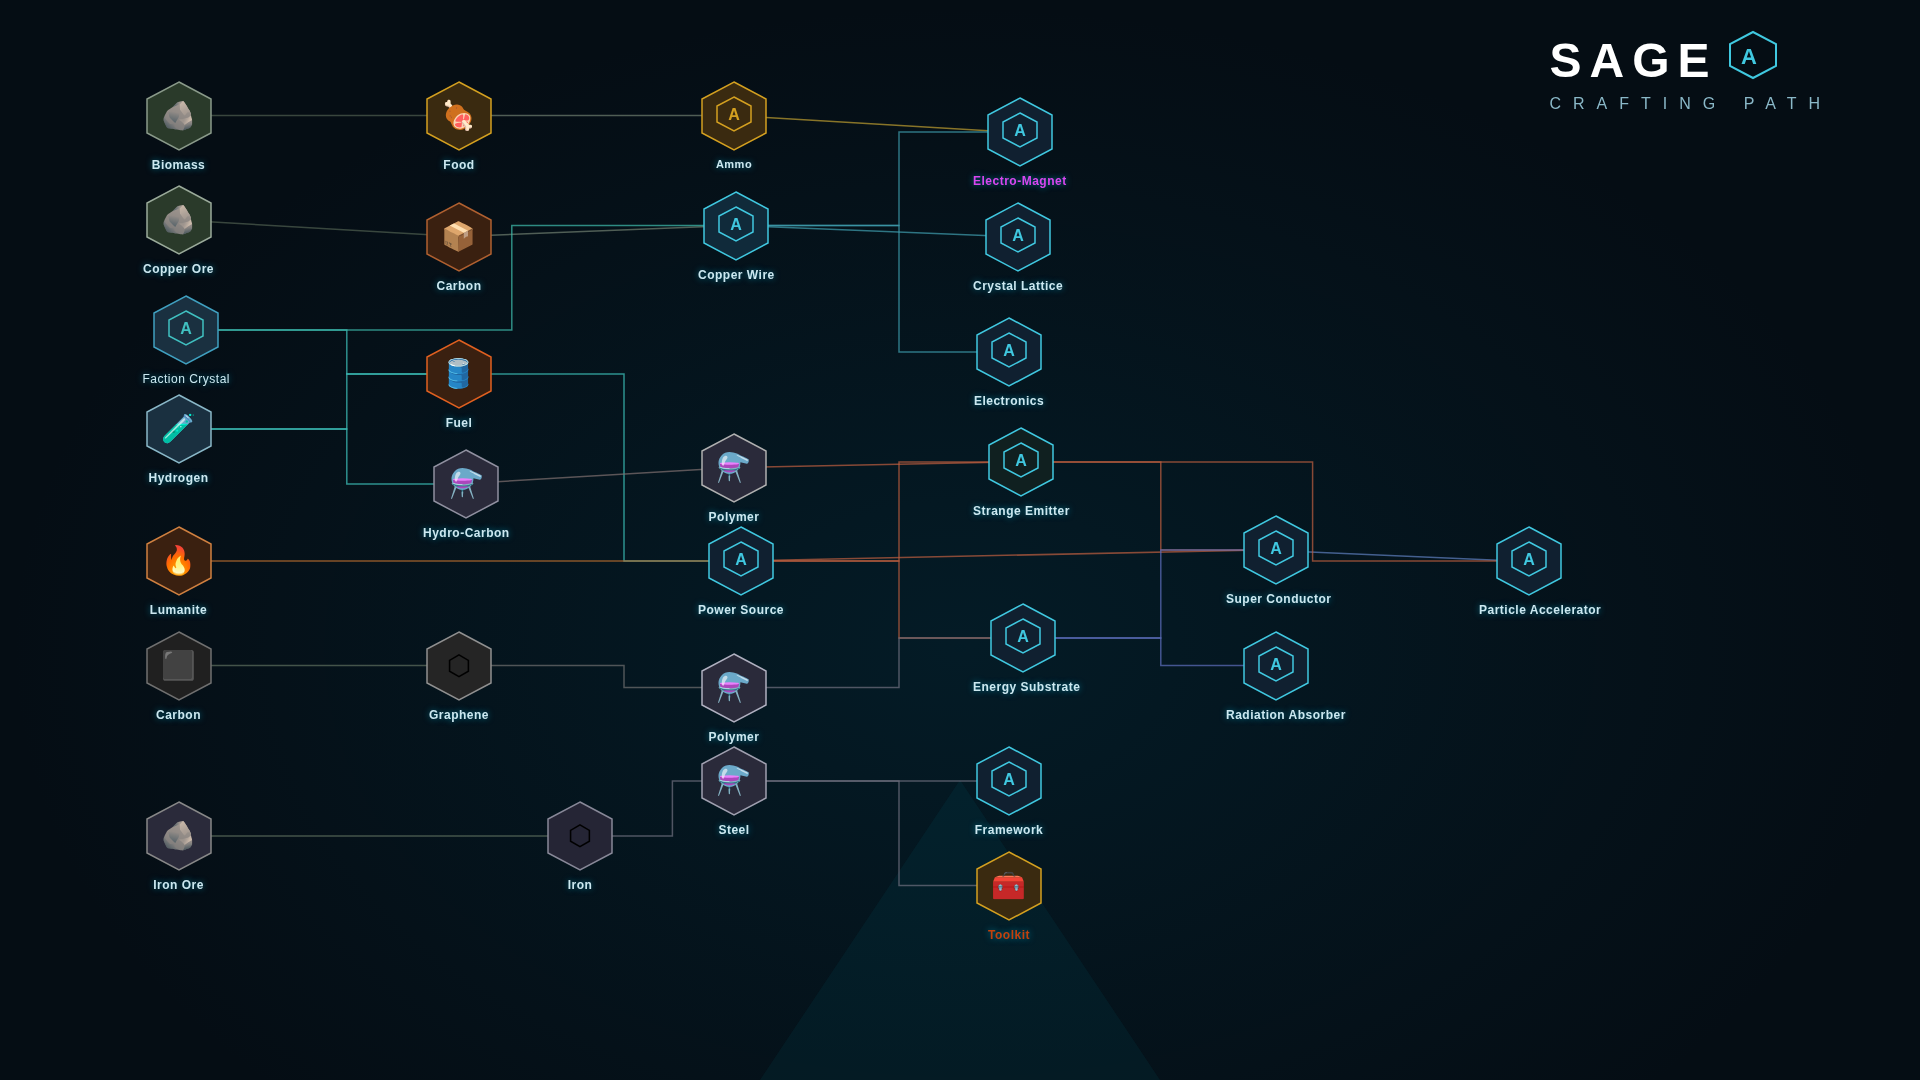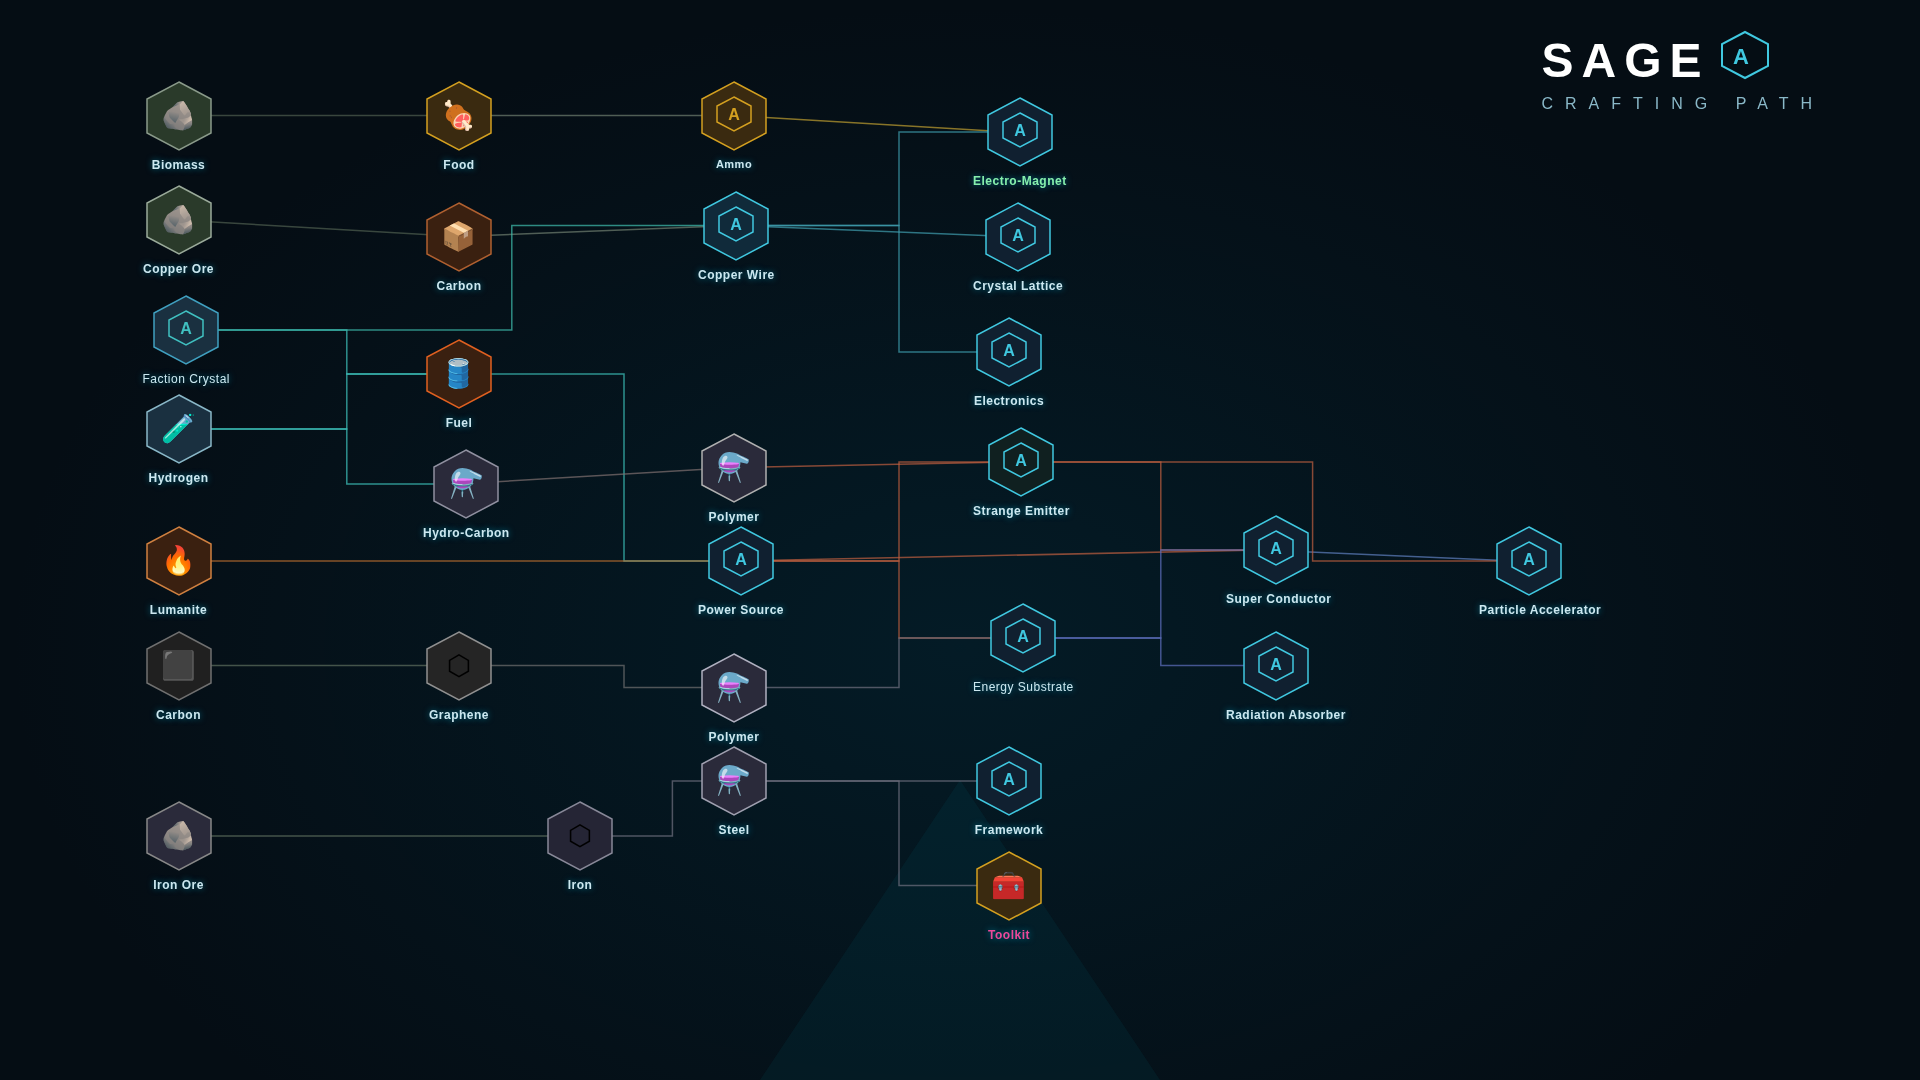--- a/index.html
+++ b/index.html
@@ -31,21 +31,21 @@
       border-left: 200px solid transparent;
       border-right: 200px solid transparent;
       border-bottom: 300px solid rgba(0,180,200,0.06);
       pointer-events: none;
     }
 
     
     .logo-area {
       position: absolute;
       top: 30px;
-      right: 96px;
+      right: 88px;
       text-align: right;
     }
     .logo-text {
       color: #ffffff;
       font-size: 48px;
       font-weight: 900;
       letter-spacing: 8px;
       text-transform: uppercase;
       display: flex;
       align-items: center;
@@ -358,21 +358,21 @@
     <div class="node" style="left: 973px; top: 96px; position: absolute;">
       <div style="width: 72px; height: 72px; position: relative; display: flex; align-items: center; justify-content: center;">
         <svg width="72" height="72" viewBox="0 0 72 72" style="position:absolute;top:0;left:0;">
     <polygon points="36,2 68,19 68,53 36,70 4,53 4,19" fill="#102030" stroke="#40c8e0" stroke-width="1.5"></polygon>
   </svg>
         <div style="position: relative; z-index: 2; text-align: center;"><svg width="36" height="36" viewBox="0 0 36 36">
       <polygon points="18,1 35,10 35,26 18,35 1,26 1,10" fill="none" stroke="#40c8e0" stroke-width="1.5"></polygon>
       <text x="18" y="24" text-anchor="middle" fill="#40c8e0" font-size="16" font-weight="bold" font-family="Arial">A</text>
     </svg></div>
       </div>
-      <div class="node-label" style="color: #86efac; font-size: 12px; font-weight: 600; text-align: right; text-shadow: rgba(0, 180, 220, 0.6) 0px 0px 6px; max-width: 100px; white-space: nowrap;">Electro-Magnet</div>
+      <div class="node-label" style="color: #d946ef; font-size: 12px; font-weight: 600; text-align: right; text-shadow: rgba(0, 180, 220, 0.6) 0px 0px 6px; max-width: 100px; white-space: nowrap;">Electro-Magnet</div>
     </div>
     <div class="node" style="left: 973px; top: 200.5px; position: absolute;">
       <div style="width: 72px; height: 72px; position: relative; display: flex; align-items: center; justify-content: center;">
         <svg width="72" height="72" viewBox="0 0 72 72" style="position:absolute;top:0;left:0;">
     <polygon points="36,2 68,19 68,53 36,70 4,53 4,19" fill="#102030" stroke="#40c8e0" stroke-width="1.5"></polygon>
   </svg>
         <div style="position: relative; z-index: 2; text-align: center;"><svg width="36" height="36" viewBox="0 0 36 36">
       <polygon points="18,1 35,10 35,26 18,35 1,26 1,10" fill="none" stroke="#40c8e0" stroke-width="1.5"></polygon>
       <text x="18" y="24" text-anchor="middle" fill="#40c8e0" font-size="16" font-weight="bold" font-family="Arial">A</text>
     </svg></div>
@@ -406,42 +406,42 @@
     <div class="node" style="left: 973px; top: 602px; position: absolute;">
       <div style="width: 72px; height: 72px; position: relative; display: flex; align-items: center; justify-content: center;">
         <svg width="72" height="72" viewBox="0 0 72 72" style="position:absolute;top:0;left:0;">
     <polygon points="36,2 68,19 68,53 36,70 4,53 4,19" fill="#102030" stroke="#40c8e0" stroke-width="1.5"></polygon>
   </svg>
         <div style="position: relative; z-index: 2; text-align: center;"><svg width="36" height="36" viewBox="0 0 36 36">
       <polygon points="18,1 35,10 35,26 18,35 1,26 1,10" fill="none" stroke="#40c8e0" stroke-width="1.5"></polygon>
       <text x="18" y="24" text-anchor="middle" fill="#40c8e0" font-size="16" font-weight="bold" font-family="Arial">A</text>
     </svg></div>
       </div>
-      <div class="node-label" style="color: rgb(204, 232, 240); font-size: 12px; font-weight: 400; text-align: left; text-shadow: rgba(0, 180, 220, 0.6) 0px 0px 6px; max-width: 100px; white-space: nowrap;">Energy Substrate</div>
+      <div class="node-label" style="color: rgb(204, 232, 240); font-size: 12px; font-weight: 700; text-align: left; text-shadow: rgba(0, 180, 220, 0.6) 0px 0px 6px; max-width: 100px; white-space: nowrap;">Energy Substrate</div>
     </div>
     <div class="node" style="left: 973px; top: 745px; position: absolute;">
       <div style="width: 72px; height: 72px; position: relative; display: flex; align-items: center; justify-content: center;">
         <svg width="72" height="72" viewBox="0 0 72 72" style="position:absolute;top:0;left:0;">
     <polygon points="36,2 68,19 68,53 36,70 4,53 4,19" fill="#102030" stroke="#40c8e0" stroke-width="1.5"></polygon>
   </svg>
         <div style="position: relative; z-index: 2; text-align: center;"><svg width="36" height="36" viewBox="0 0 36 36">
       <polygon points="18,1 35,10 35,26 18,35 1,26 1,10" fill="none" stroke="#40c8e0" stroke-width="1.5"></polygon>
       <text x="18" y="24" text-anchor="middle" fill="#40c8e0" font-size="16" font-weight="bold" font-family="Arial">A</text>
     </svg></div>
       </div>
       <div class="node-label" style="color: rgb(204, 232, 240); font-size: 12px; font-weight: 600; text-align: center; text-shadow: rgba(0, 180, 220, 0.6) 0px 0px 6px; max-width: 100px; white-space: nowrap;">Framework</div>
     </div>
     <div class="node" style="left: 973px; top: 849.5px; position: absolute;">
       <div style="width: 72px; height: 72px; position: relative; display: flex; align-items: center; justify-content: center;">
         <svg width="72" height="72" viewBox="0 0 72 72" style="position:absolute;top:0;left:0;">
     <polygon points="36,2 68,19 68,53 36,70 4,53 4,19" fill="#3a2a10" stroke="#d4a020" stroke-width="1.5"></polygon>
   </svg>
         <div style="position: relative; z-index: 2; text-align: center; font-size: 28px; line-height: 1;">🧰</div>
       </div>
-      <div class="node-label" style="color: #ec4899; font-size: 12px; font-weight: 600; text-align: center; text-shadow: rgba(0, 180, 220, 0.6) 0px 0px 6px; max-width: 100px; white-space: nowrap;">Toolkit</div>
+      <div class="node-label" style="color: #c2410c; font-size: 12px; font-weight: 600; text-align: center; text-shadow: rgba(0, 180, 220, 0.6) 0px 0px 6px; max-width: 100px; white-space: nowrap;">Toolkit</div>
     </div>
     <div class="node" style="left: 1226px; top: 514px; position: absolute;">
       <div style="width: 72px; height: 72px; position: relative; display: flex; align-items: center; justify-content: center;">
         <svg width="72" height="72" viewBox="0 0 72 72" style="position:absolute;top:0;left:0;">
     <polygon points="36,2 68,19 68,53 36,70 4,53 4,19" fill="#102030" stroke="#40c8e0" stroke-width="1.5"></polygon>
   </svg>
         <div style="position: relative; z-index: 2; text-align: center;"><svg width="36" height="36" viewBox="0 0 36 36">
       <polygon points="18,1 35,10 35,26 18,35 1,26 1,10" fill="none" stroke="#40c8e0" stroke-width="1.5"></polygon>
       <text x="18" y="24" text-anchor="middle" fill="#40c8e0" font-size="16" font-weight="bold" font-family="Arial">A</text>
     </svg></div>

